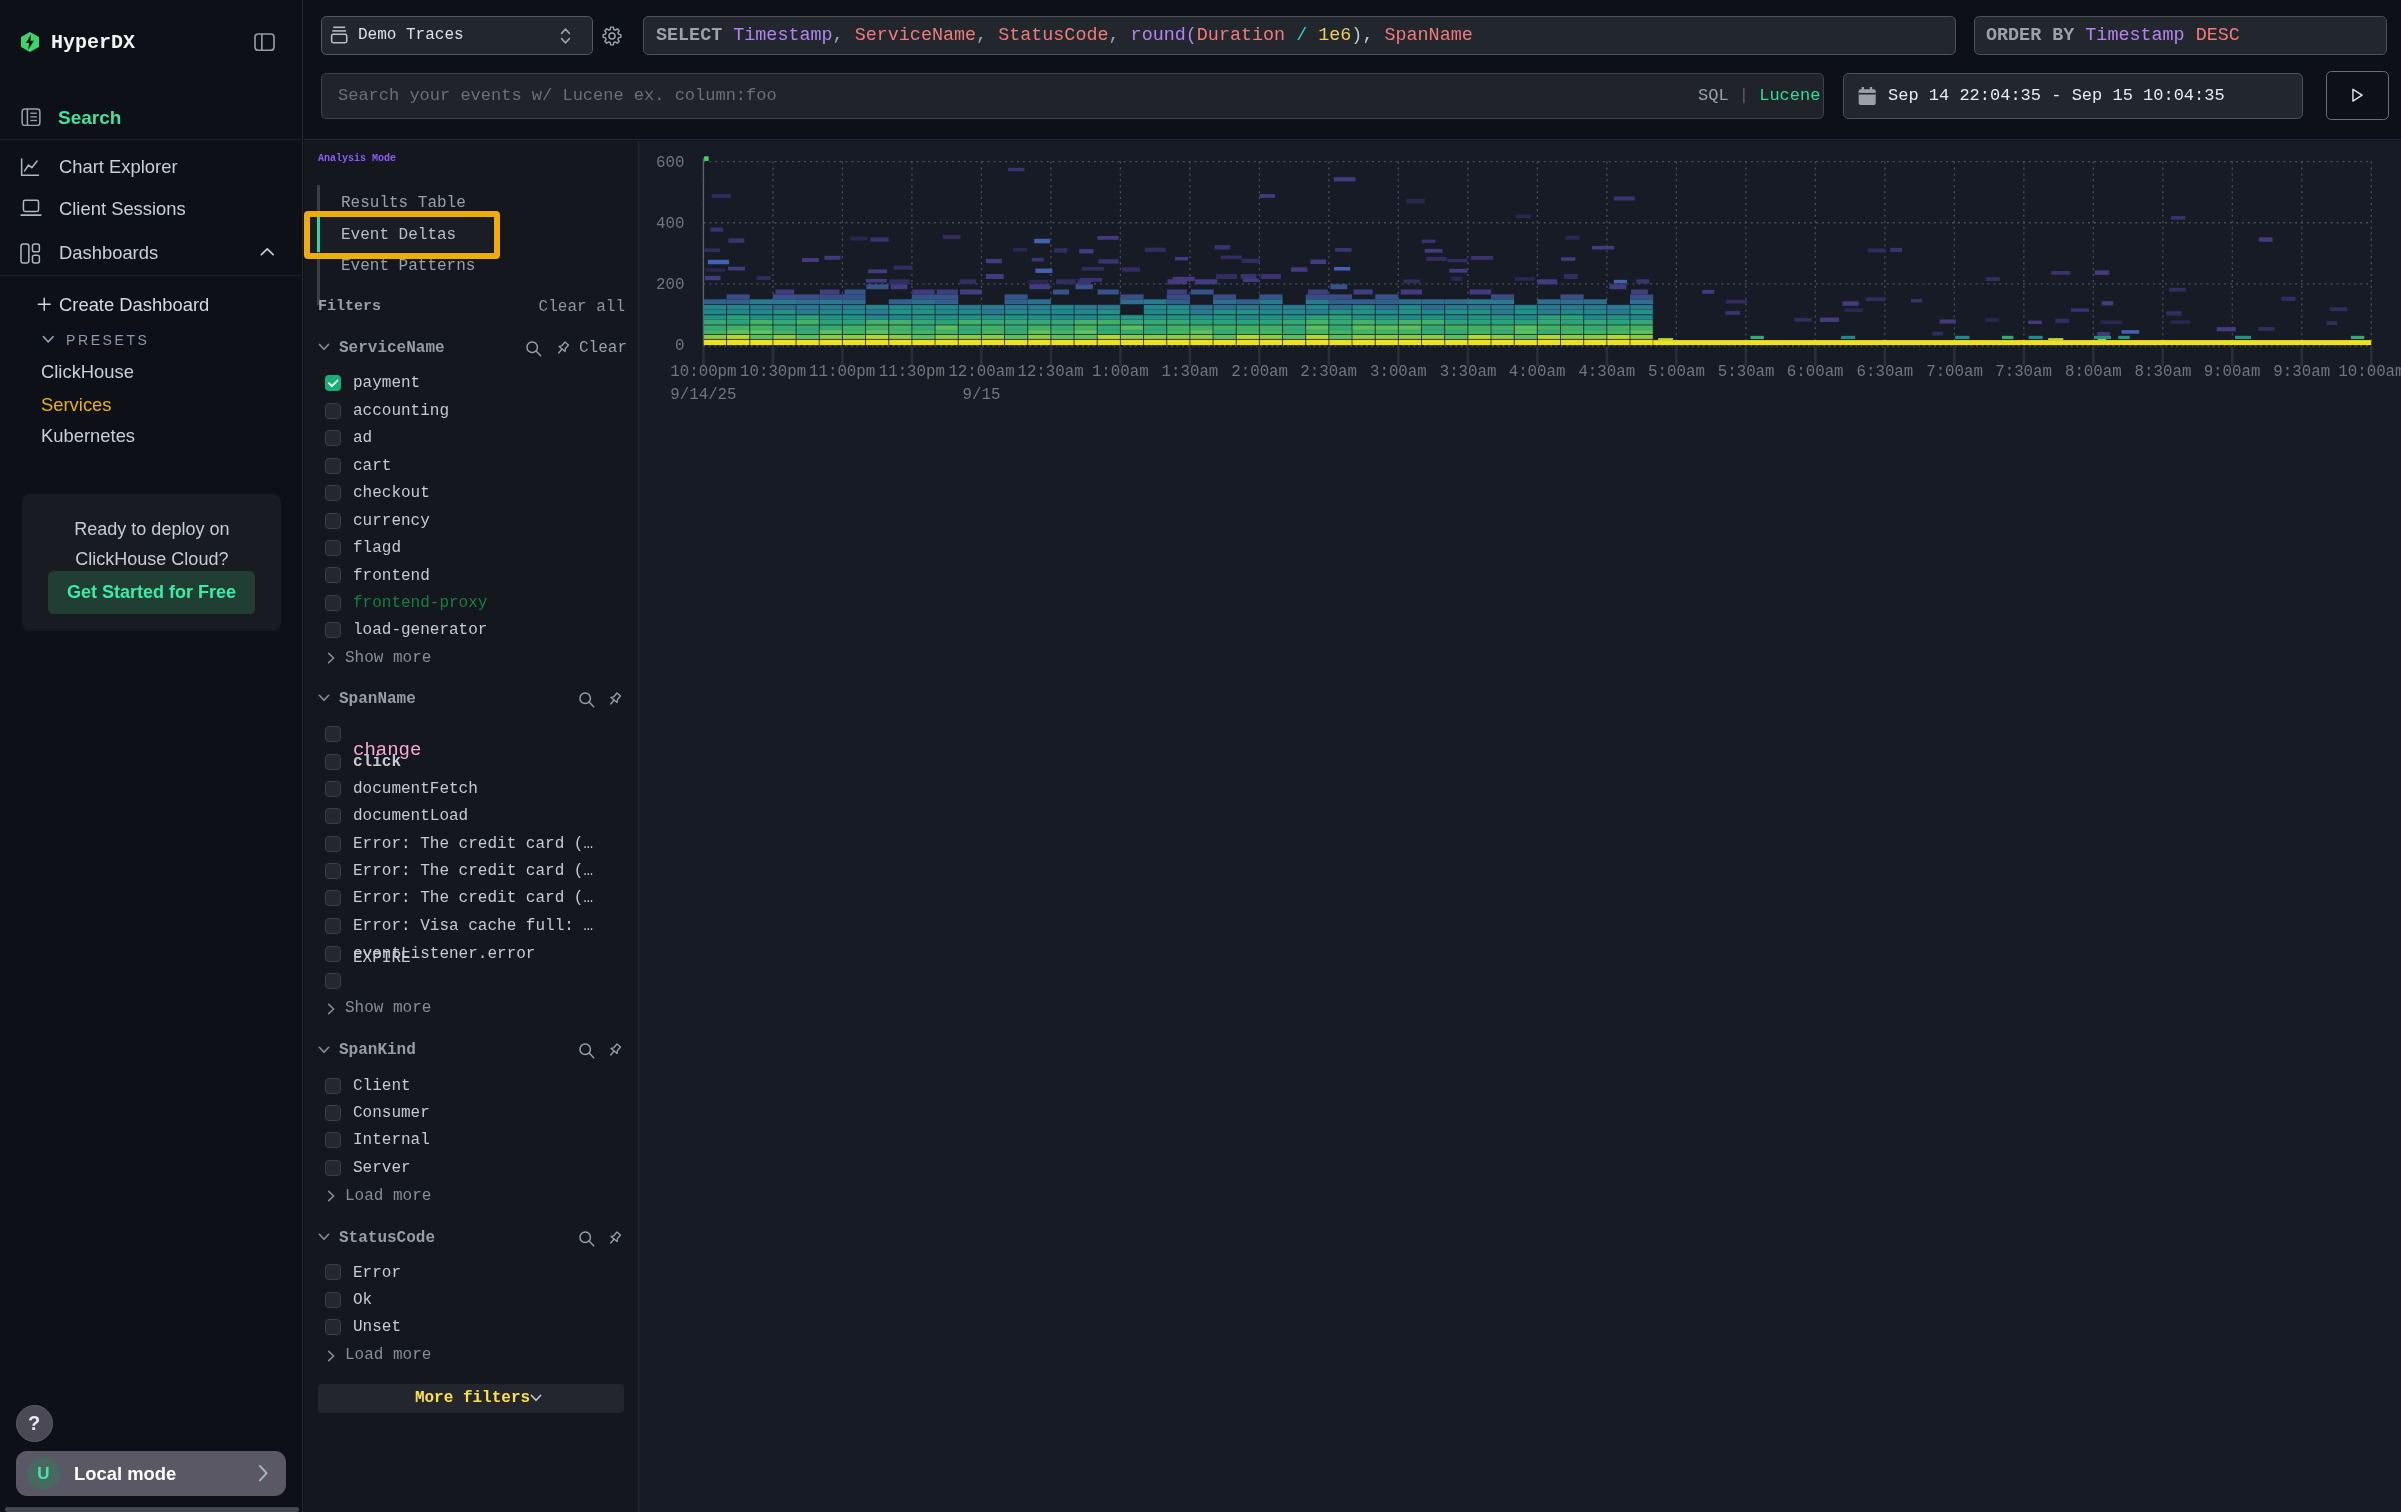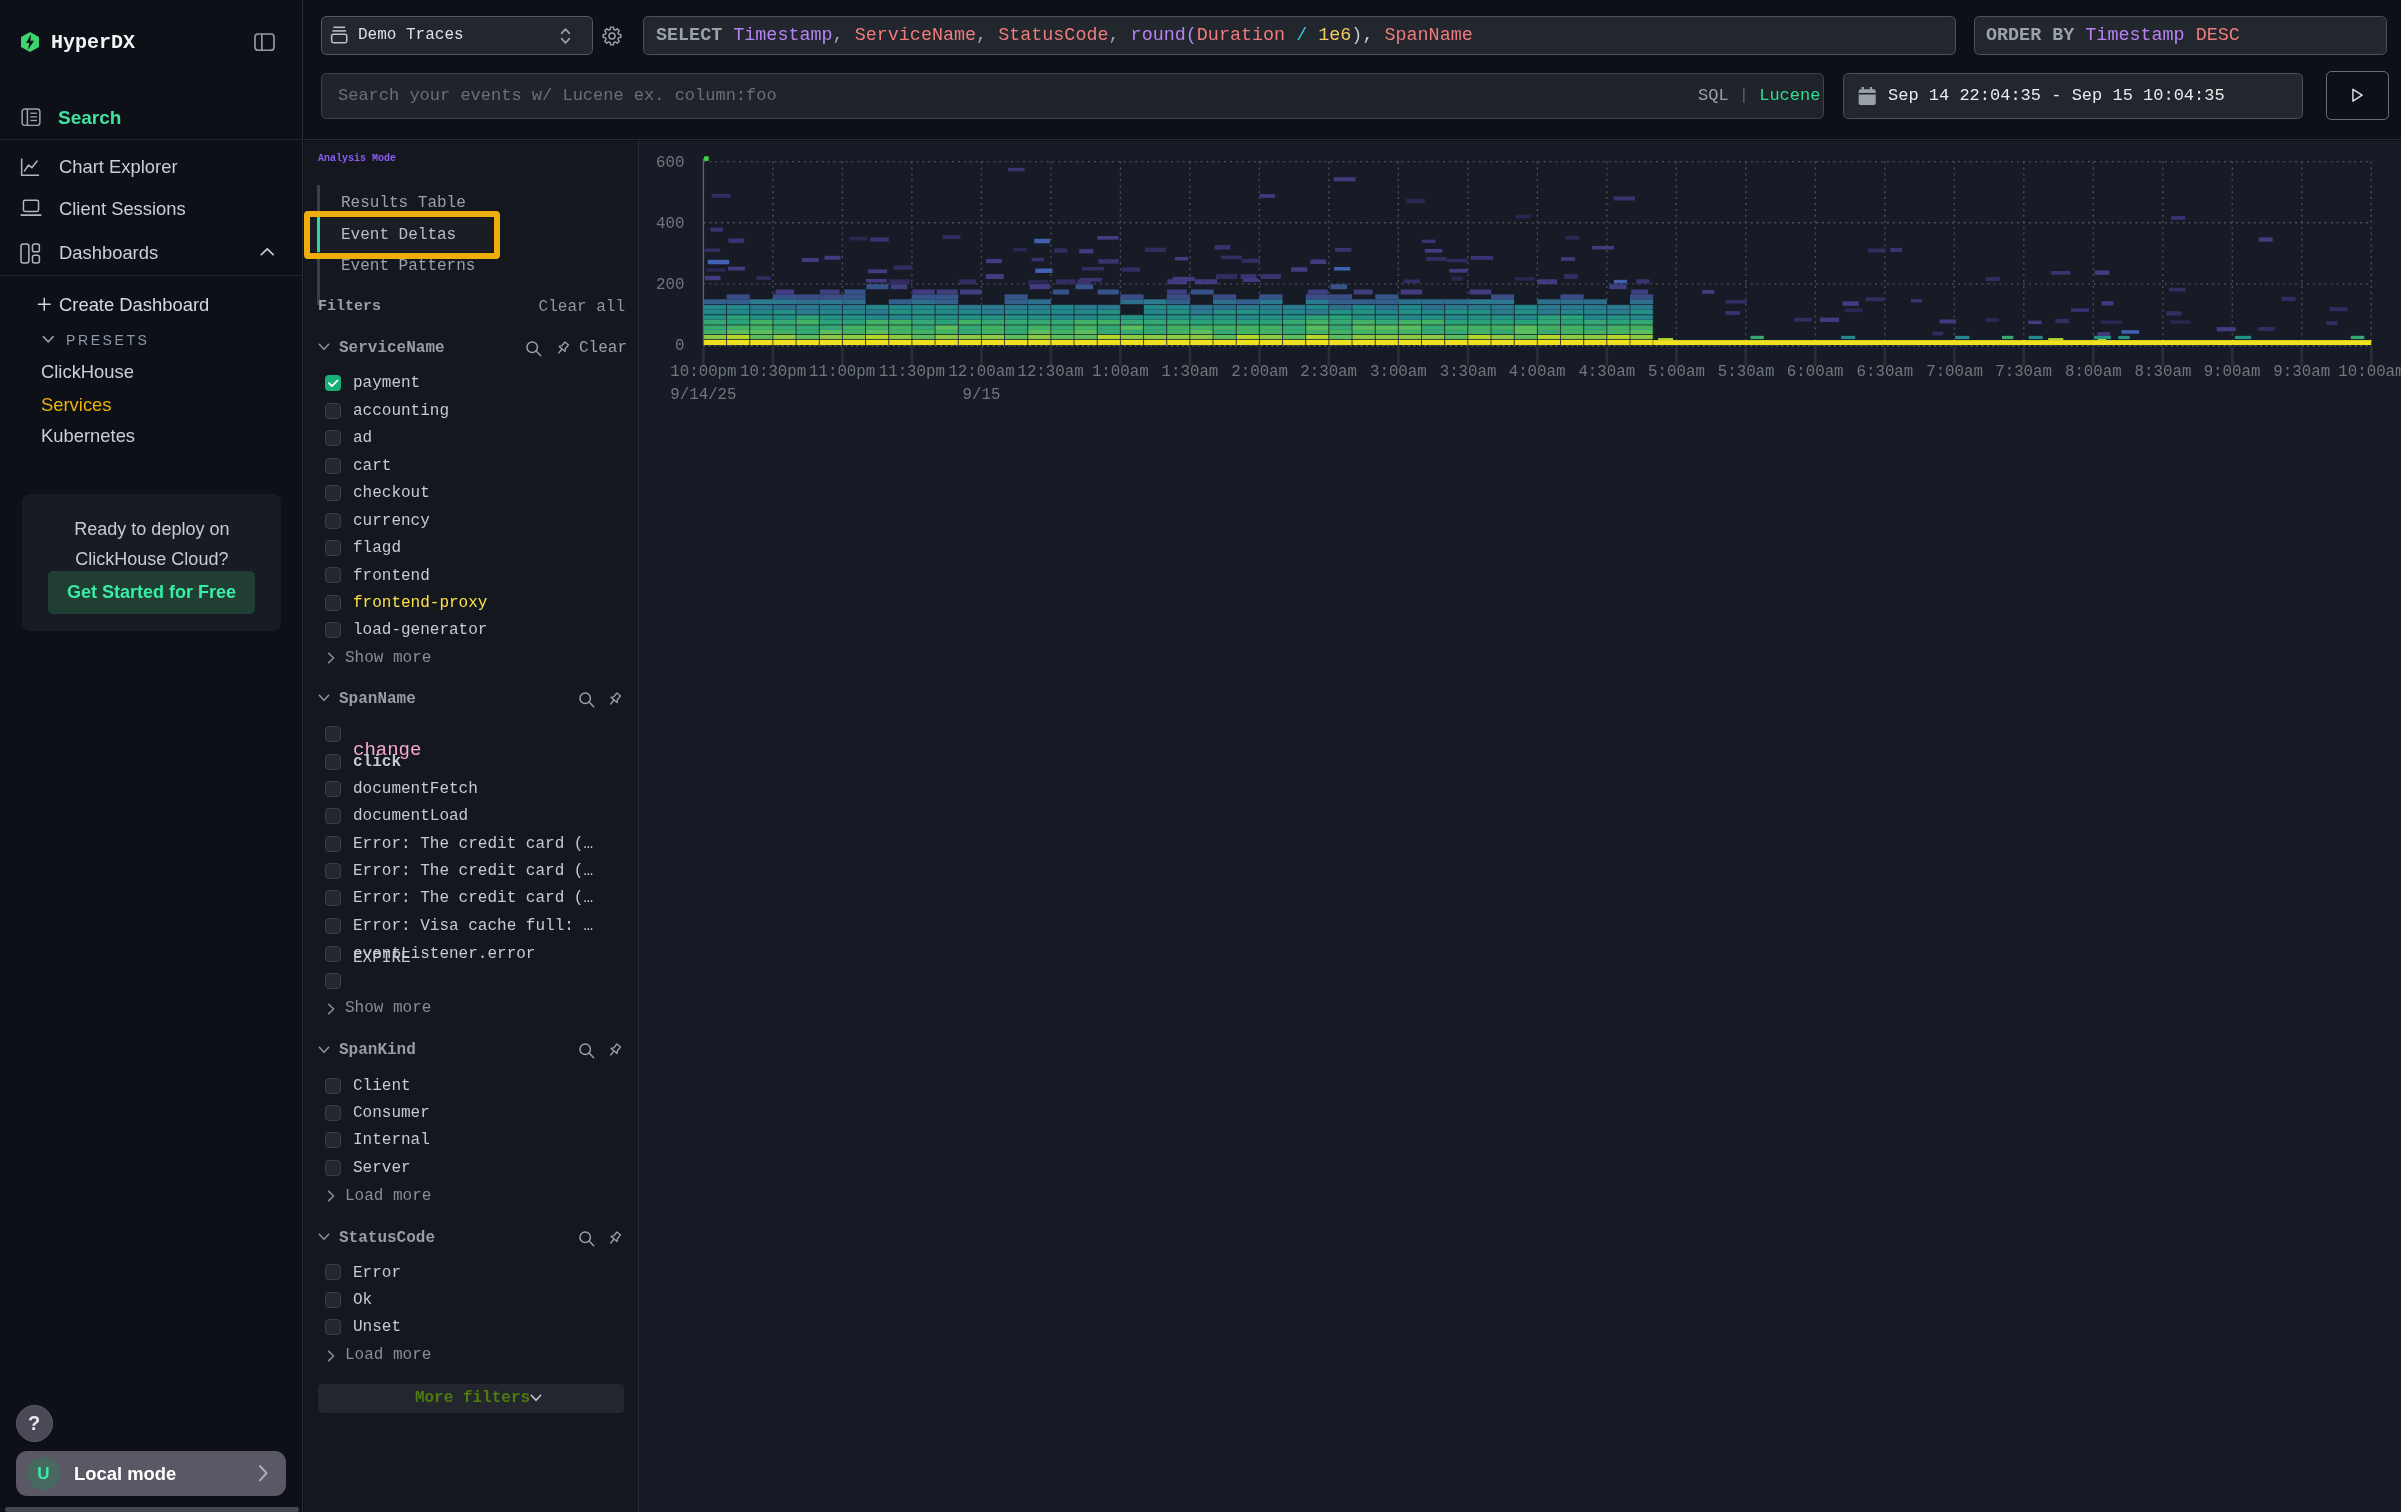--- a/index.html
+++ b/index.html
@@ -148,21 +148,21 @@
 <div class="ab mono" style="left:353px;top:456px;font-size:16px;line-height:20.4px;color:#c6cbd1;white-space:pre;">cart</div>
 <div class="ab" style="left:325px;top:485px;width:16.4px;height:16.4px;background:#24272d;border:1.3px solid #3a3f46;border-radius:4px;"></div>
 <div class="ab mono" style="left:353px;top:483px;font-size:16px;line-height:20.4px;color:#c6cbd1;white-space:pre;">checkout</div>
 <div class="ab" style="left:325px;top:513px;width:16.4px;height:16.4px;background:#24272d;border:1.3px solid #3a3f46;border-radius:4px;"></div>
 <div class="ab mono" style="left:353px;top:511px;font-size:16px;line-height:20.4px;color:#c6cbd1;white-space:pre;">currency</div>
 <div class="ab" style="left:325px;top:540px;width:16.4px;height:16.4px;background:#24272d;border:1.3px solid #3a3f46;border-radius:4px;"></div>
 <div class="ab mono" style="left:353px;top:538px;font-size:16px;line-height:20.4px;color:#c6cbd1;white-space:pre;">flagd</div>
 <div class="ab" style="left:325px;top:567px;width:16.4px;height:16.4px;background:#24272d;border:1.3px solid #3a3f46;border-radius:4px;"></div>
 <div class="ab mono" style="left:353px;top:566px;font-size:16px;line-height:20.4px;color:#c6cbd1;white-space:pre;">frontend</div>
 <div class="ab" style="left:325px;top:595px;width:16.4px;height:16.4px;background:#24272d;border:1.3px solid #3a3f46;border-radius:4px;"></div>
-<div class="ab mono" style="left:353px;top:593px;font-size:16px;line-height:20.4px;color:#fde047;white-space:pre;">frontend-proxy</div>
+<div class="ab mono" style="left:353px;top:593px;font-size:16px;line-height:20.4px;color:#15803d;white-space:pre;">frontend-proxy</div>
 <div class="ab" style="left:325px;top:622px;width:16.4px;height:16.4px;background:#24272d;border:1.3px solid #3a3f46;border-radius:4px;"></div>
 <div class="ab mono" style="left:353px;top:620px;font-size:16px;line-height:20.4px;color:#c6cbd1;white-space:pre;">load-generator</div>
 <svg class="ab" style="left:327px;top:652px" width="8" height="12" viewBox="0 0 12 18">
 <path d="M2.5 2 L10 9 L2.5 16" fill="none" stroke="#878d95" stroke-width="2.3" stroke-linecap="round" stroke-linejoin="round"></path>
   </svg>
 <div class="ab mono" style="left:345px;top:648px;font-size:16px;line-height:20px;color:#878d95;white-space:pre;">Show more</div>
 <svg class="ab" style="left:318px;top:694px" width="12" height="8" viewBox="0 0 18 12">
 <path d="M2 2 L9 9.5 L16 2" fill="none" stroke="#8b9199" stroke-width="2.3" stroke-linecap="round" stroke-linejoin="round"></path>
   </svg>
 <div class="ab mono b" style="left:339px;top:689px;font-size:16px;line-height:20px;color:#969da5;white-space:pre;">SpanName</div>
@@ -244,21 +244,21 @@
 <div class="ab mono" style="left:353px;top:1263px;font-size:16px;line-height:20.4px;color:#c6cbd1;white-space:pre;">Error</div>
 <div class="ab" style="left:325px;top:1292px;width:16.4px;height:16.4px;background:#24272d;border:1.3px solid #3a3f46;border-radius:4px;"></div>
 <div class="ab mono" style="left:353px;top:1290px;font-size:16px;line-height:20.4px;color:#c6cbd1;white-space:pre;">Ok</div>
 <div class="ab" style="left:325px;top:1319px;width:16.4px;height:16.4px;background:#24272d;border:1.3px solid #3a3f46;border-radius:4px;"></div>
 <div class="ab mono" style="left:353px;top:1317px;font-size:16px;line-height:20.4px;color:#c6cbd1;white-space:pre;">Unset</div>
 <svg class="ab" style="left:327px;top:1350px" width="8" height="12" viewBox="0 0 12 18">
 <path d="M2.5 2 L10 9 L2.5 16" fill="none" stroke="#878d95" stroke-width="2.3" stroke-linecap="round" stroke-linejoin="round"></path>
   </svg>
 <div class="ab mono" style="left:345px;top:1345px;font-size:16px;line-height:20px;color:#878d95;white-space:pre;">Load more</div>
 <div class="ab" style="left:318px;top:1384px;width:306px;height:29px;background:#23262d;border-radius:4px;"></div>
-<div class="ab mono b" style="left:318px;top:1384px;font-size:16px;line-height:29px;color:#4d7c0f;white-space:pre;width:279px;text-align:center;padding-left:30px;">More filters</div>
+<div class="ab mono b" style="left:318px;top:1384px;font-size:16px;line-height:29px;color:#fde047;white-space:pre;width:279px;text-align:center;padding-left:30px;">More filters</div>
 <svg class="ab" style="left:530px;top:1394px" width="12" height="8" viewBox="0 0 18 12">
 <path d="M2 2 L9 9.5 L16 2" fill="none" stroke="#c9ced4" stroke-width="2.3" stroke-linecap="round" stroke-linejoin="round"></path>
   </svg>
 <div class="ab" style="left:639px;top:141px;width:1762px;height:1372px;background:#171b25;"></div>
 <svg class="ab" style="left:639px;top:141px" width="1762" height="316" viewBox="0 0 2680 480">
 <line x1="98" y1="31" x2="2635" y2="31" stroke="#4b515a" stroke-width="2" stroke-dasharray="3 6"></line>
 <line x1="98" y1="124" x2="2635" y2="124" stroke="#4b515a" stroke-width="2" stroke-dasharray="3 6"></line>
 <line x1="98" y1="217" x2="2635" y2="217" stroke="#4b515a" stroke-width="2" stroke-dasharray="3 6"></line>
 <line x1="98" y1="310" x2="2635" y2="310" stroke="#4b515a" stroke-width="2" stroke-dasharray="3 6"></line>
 <line x1="98.0" y1="31" x2="98.0" y2="310" stroke="#4b515a" stroke-width="2" stroke-dasharray="3 6"></line>

